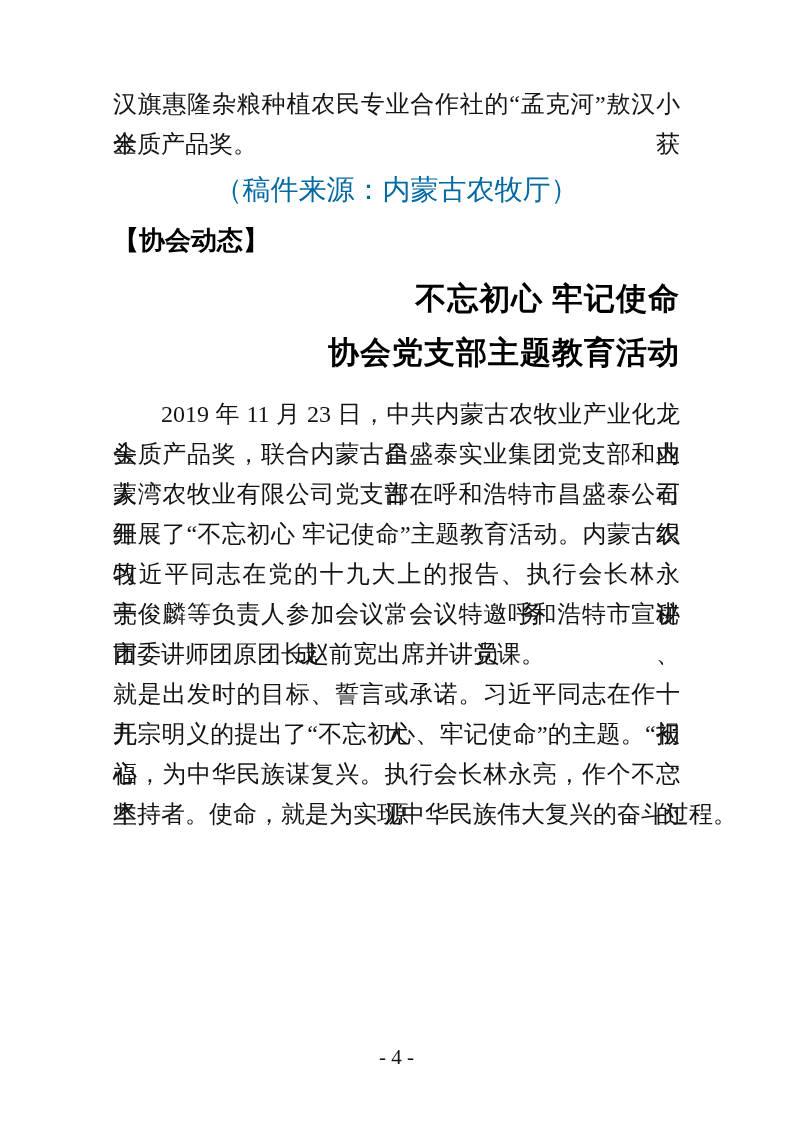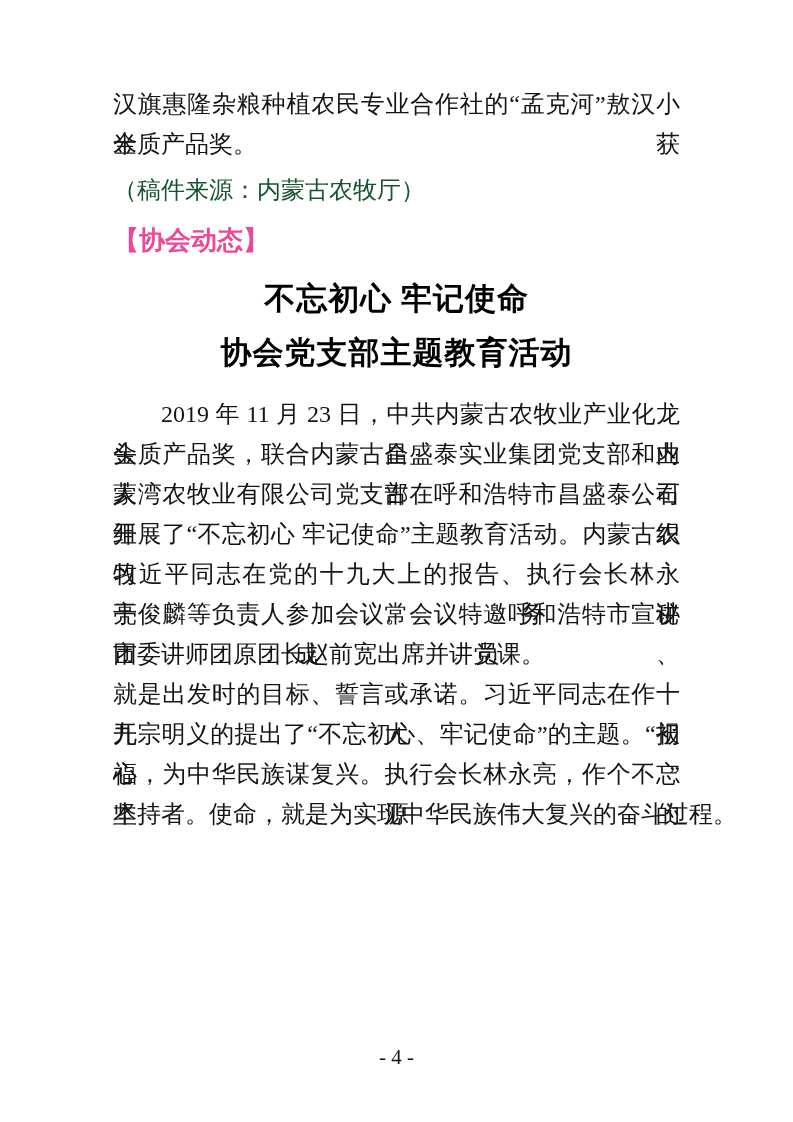--- a/index.html
+++ b/index.html
@@ -30,41 +30,41 @@
     white-space: normal;
     text-align: justify;
     text-align-last: justify;
     text-justify: inter-character;
   }
   .indent {
     text-indent: 2em;
   }
   .source-line {
     margin-top: 6px;
-    font-size: 24px;
+    font-size: 28px;
     line-height: 40px;
     height: 40px;
-    text-align: left;
-    color: #14532d;
+    text-align: center;
+    color: #0369a1;
   }
   .section-header {
     margin-top: 10px;
     font-family: "Liberation Sans", "DejaVu Sans", sans-serif;
     font-weight: bold;
     font-size: 26px;
     line-height: 40px;
     height: 40px;
-    color: #ec4899;
+    color: #000000;
   }
   .article-title {
     font-size: 31px;
     font-weight: bold;
     line-height: 54px;
     height: 54px;
-    text-align: center;
+    text-align: right;
     color: #000000;
     letter-spacing: 1px;
   }
   .title-block {
     margin-top: 12px;
   }
   .para {
     margin: 0;
   }
   .para-first {

